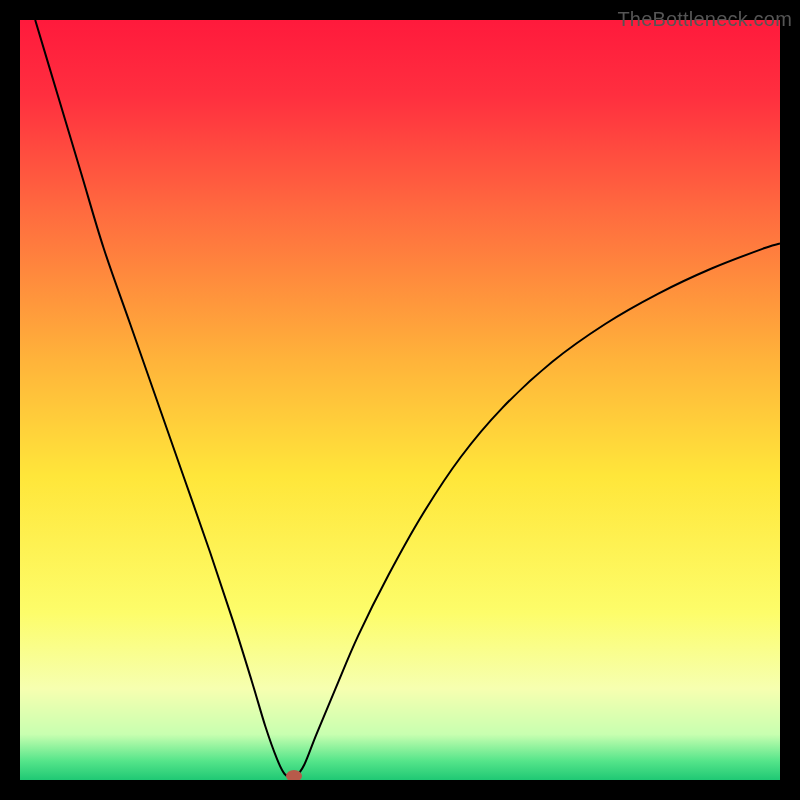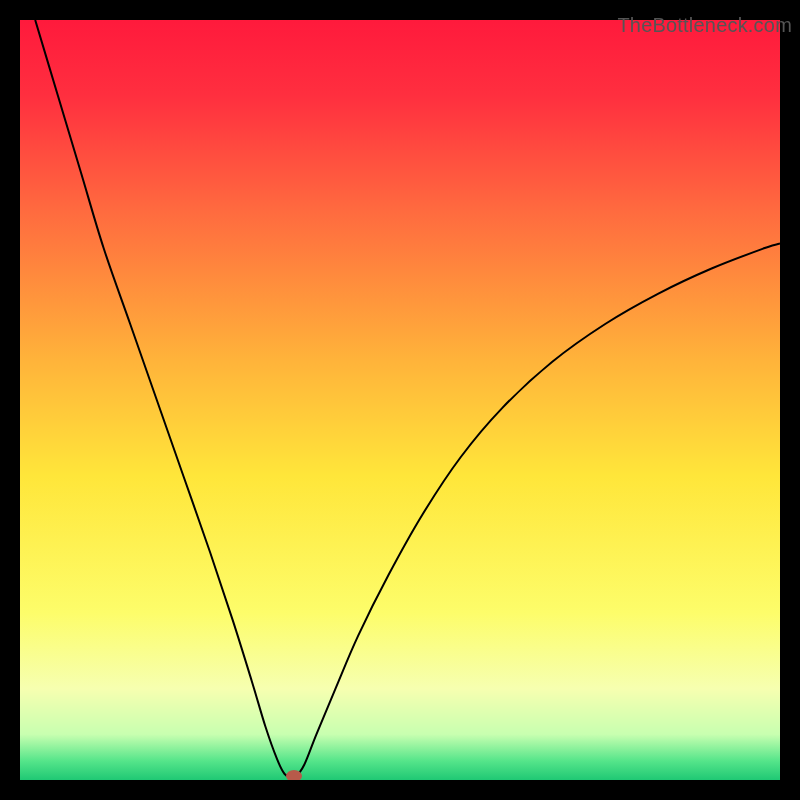--- a/index.html
+++ b/index.html
@@ -22,21 +22,21 @@
   .plot {
     position: absolute;
     left: 20px;
     top: 20px;
     width: 760px;
     height: 760px;
     overflow: hidden;
   }
   .watermark {
     position: absolute;
-    top: 14px;
+    top: 8px;
     right: 8px;
     color: #555;
     font-size: 20px;
     font-weight: 500;
     letter-spacing: 0.2px;
     user-select: none;
   }
   .marker {
     position: absolute;
     border-radius: 50%;

